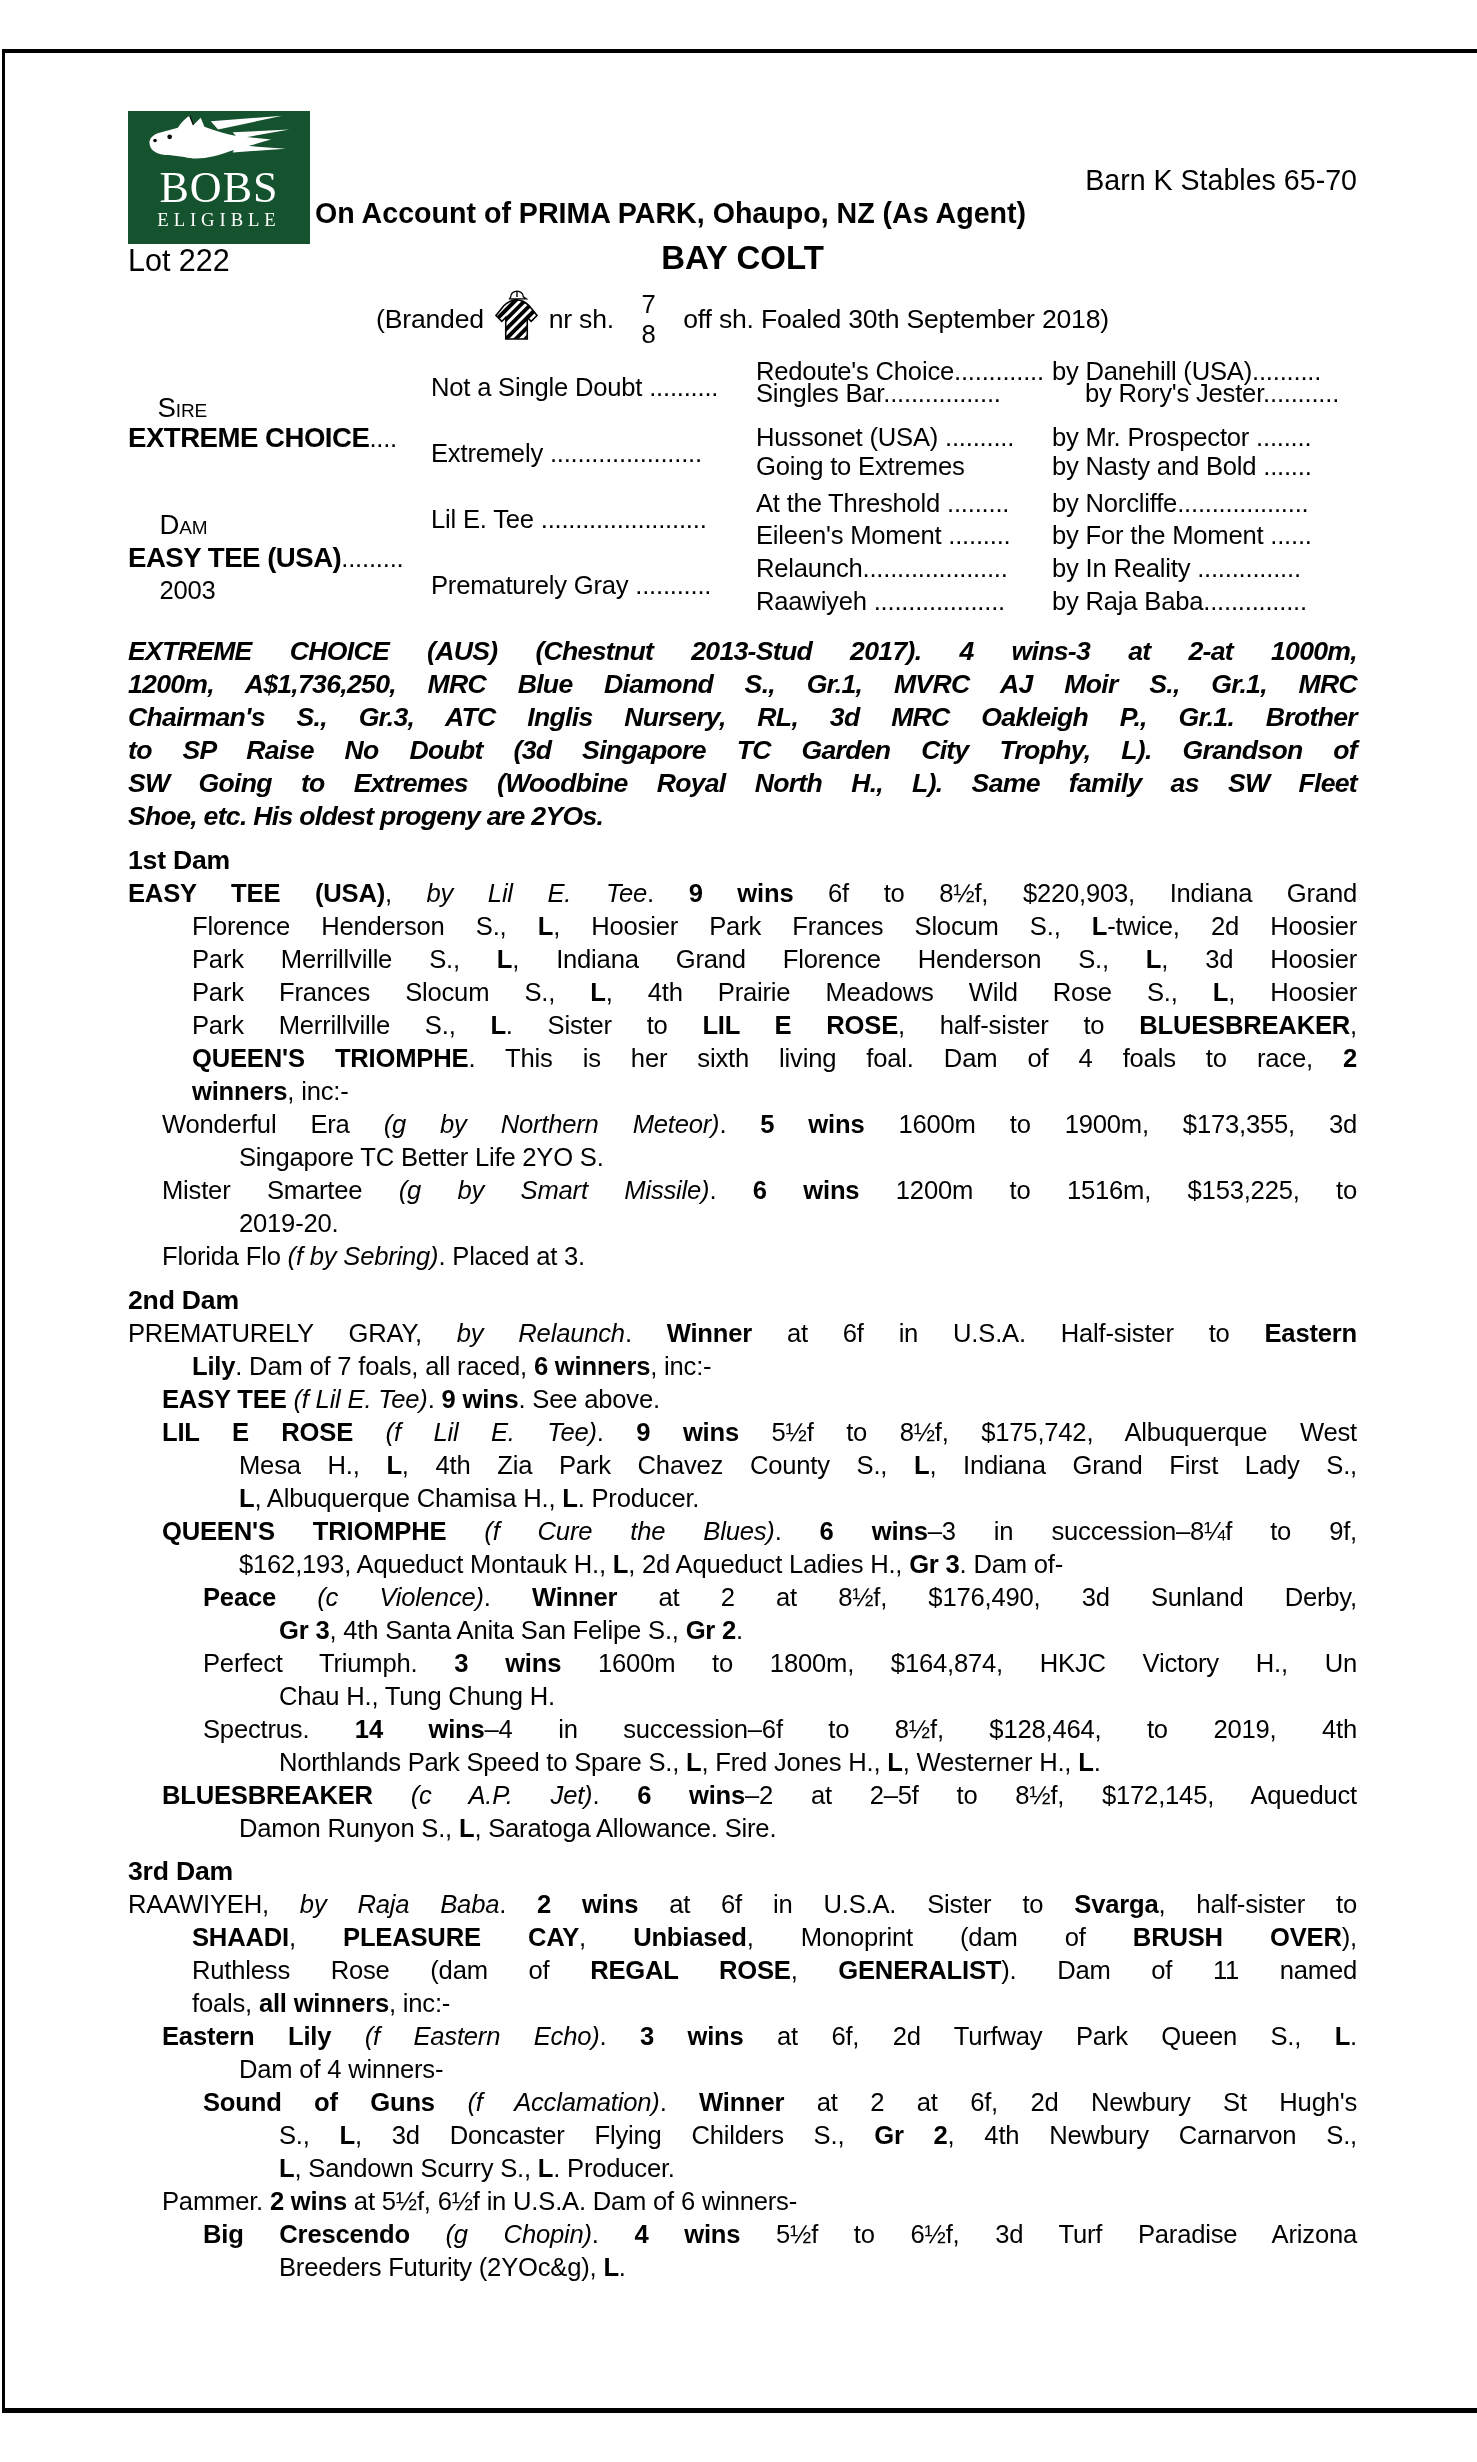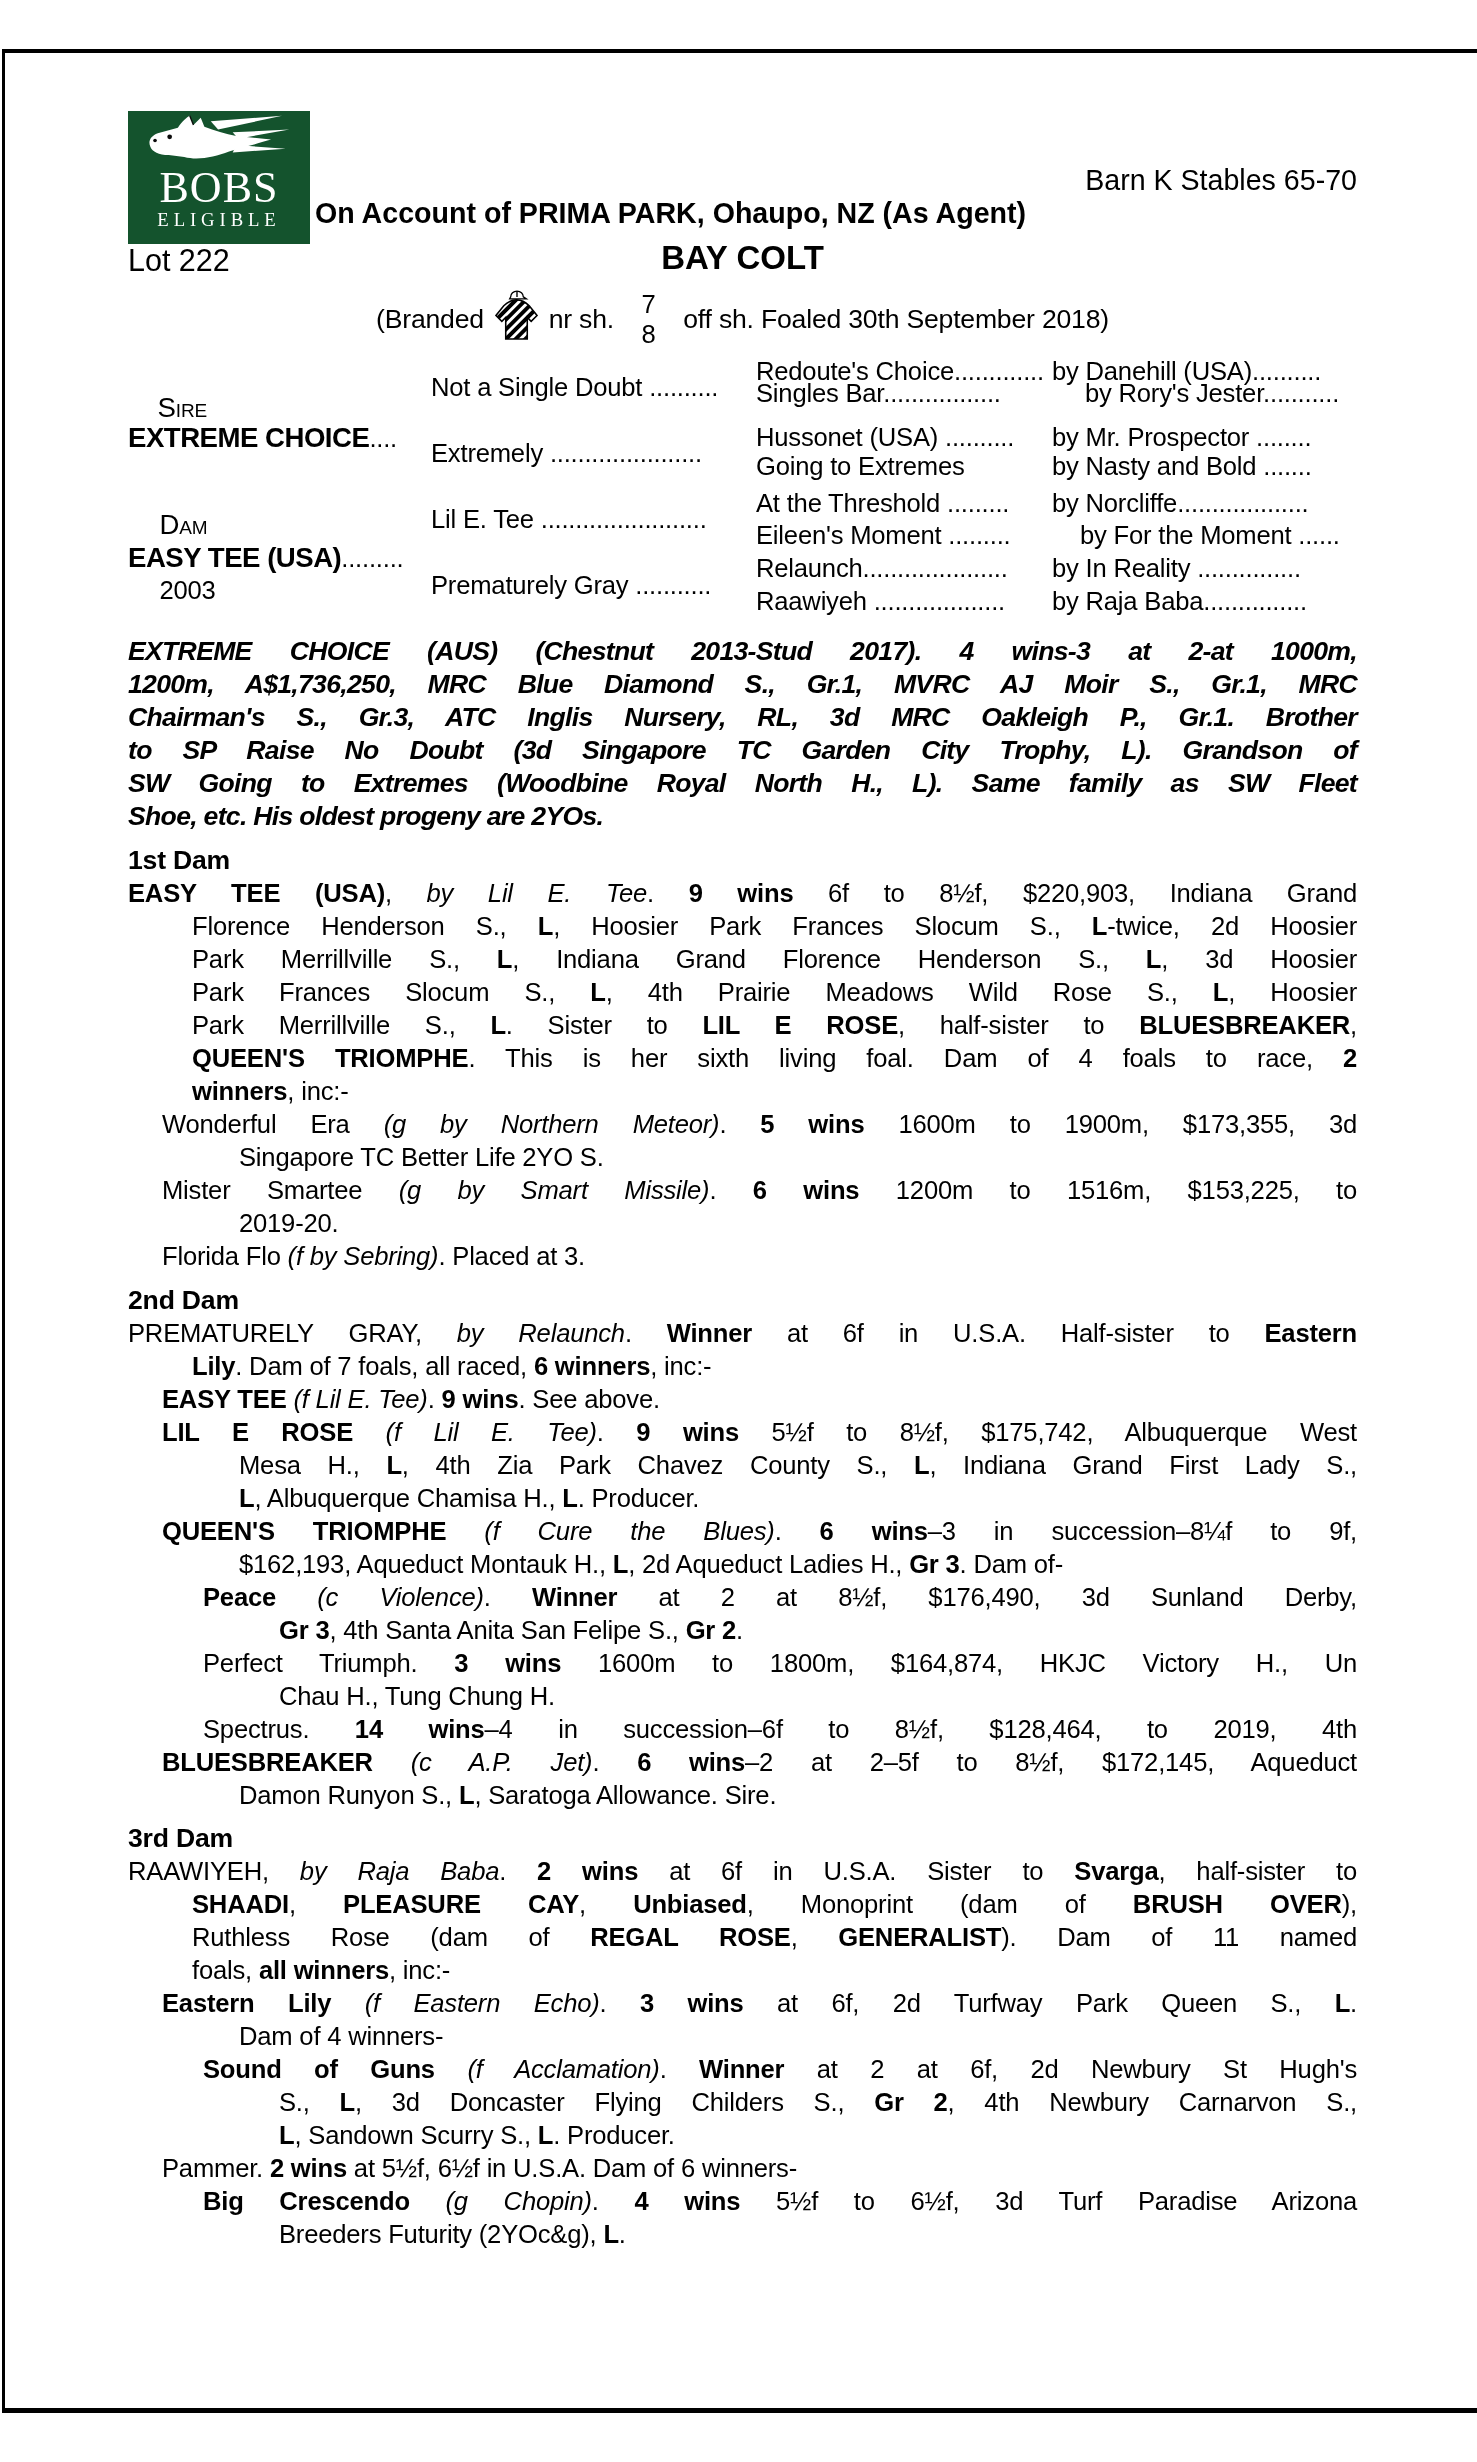--- a/index.html
+++ b/index.html
@@ -121,21 +121,21 @@
           <span class="b">by Mr. Prospector ........</span>
         </div>
         <div class="prow" style="top: 97px;">
           <span class="n">Going to Extremes</span>
           <span class="b">by Nasty and Bold .......</span>
         </div>
         <div class="prow" style="top: 134px;">
           <span class="n">At the Threshold .........</span>
           <span class="b">by Norcliffe...................</span>
         </div>
-        <div class="prow" style="top: 166px; gap: 28px;">
+        <div class="prow" style="top: 166px;">
           <span class="n">Eileen's Moment .........</span>
           <span class="b">by For the Moment ......</span>
         </div>
         <div class="prow" style="top: 199px;">
           <span class="n">Relaunch.....................</span>
           <span class="b">by In Reality ...............</span>
         </div>
         <div class="prow" style="top: 232px;">
           <span class="n">Raawiyeh ...................</span>
           <span class="b">by Raja Baba...............</span>
@@ -174,20 +174,21 @@
       <div class="ln l1 j"><b>LIL E ROSE</b> <i>(f Lil E. Tee)</i>. <b>9 wins</b> 5½f to 8½f, $175,742, Albuquerque West</div>
       <div class="ln l1c j">Mesa H., <b>L</b>, 4th Zia Park Chavez County S., <b>L</b>, Indiana Grand First Lady S.,</div>
       <div class="ln l1c"><b>L</b>, Albuquerque Chamisa H., <b>L</b>. Producer.</div>
       <div class="ln l1 j"><b>QUEEN'S TRIOMPHE</b> <i>(f Cure the Blues)</i>. <b>6 wins</b>–3 in succession–8¼f to 9f,</div>
       <div class="ln l1c">$162,193, Aqueduct Montauk H., <b>L</b>, 2d Aqueduct Ladies H., <b>Gr 3</b>. Dam of-</div>
       <div class="ln l2 j"><b>Peace</b> <i>(c Violence)</i>. <b>Winner</b> at 2 at 8½f, $176,490, 3d Sunland Derby,</div>
       <div class="ln l2c"><b>Gr 3</b>, 4th Santa Anita San Felipe S., <b>Gr 2</b>.</div>
       <div class="ln l2 j">Perfect Triumph. <b>3 wins</b> 1600m to 1800m, $164,874, HKJC Victory H., Un</div>
       <div class="ln l2c">Chau H., Tung Chung H.</div>
       <div class="ln l2 j">Spectrus. <b>14 wins</b>–4 in succession–6f to 8½f, $128,464, to 2019, 4th</div>
+      <div class="ln l2c">Northlands Park Speed to Spare S., <b>L</b>, Fred Jones H., <b>L</b>, Westerner H., <b>L</b>.</div>
       <div class="ln l1 j"><b>BLUESBREAKER</b> <i>(c A.P. Jet)</i>. <b>6 wins</b>–2 at 2–5f to 8½f, $172,145, Aqueduct</div>
       <div class="ln l1c">Damon Runyon S., <b>L</b>, Saratoga Allowance. Sire.</div>
       <div class="ln h">3rd Dam</div>
       <div class="ln l0 j">RAAWIYEH, <i>by Raja Baba</i>. <b>2 wins</b> at 6f in U.S.A. Sister to <b>Svarga</b>, half-sister to</div>
       <div class="ln l0c j"><b>SHAADI</b>, <b>PLEASURE CAY</b>, <b>Unbiased</b>, Monoprint (dam of <b>BRUSH OVER</b>),</div>
       <div class="ln l0c j">Ruthless Rose (dam of <b>REGAL ROSE</b>, <b>GENERALIST</b>). Dam of 11 named</div>
       <div class="ln l0c">foals, <b>all winners</b>, inc:-</div>
       <div class="ln l1 j"><b>Eastern Lily</b> <i>(f Eastern Echo)</i>. <b>3 wins</b> at 6f, 2d Turfway Park Queen S., <b>L</b>.</div>
       <div class="ln l1c">Dam of 4 winners-</div>
       <div class="ln l2 j"><b>Sound of Guns</b> <i>(f Acclamation)</i>. <b>Winner</b> at 2 at 6f, 2d Newbury St Hugh's</div>

